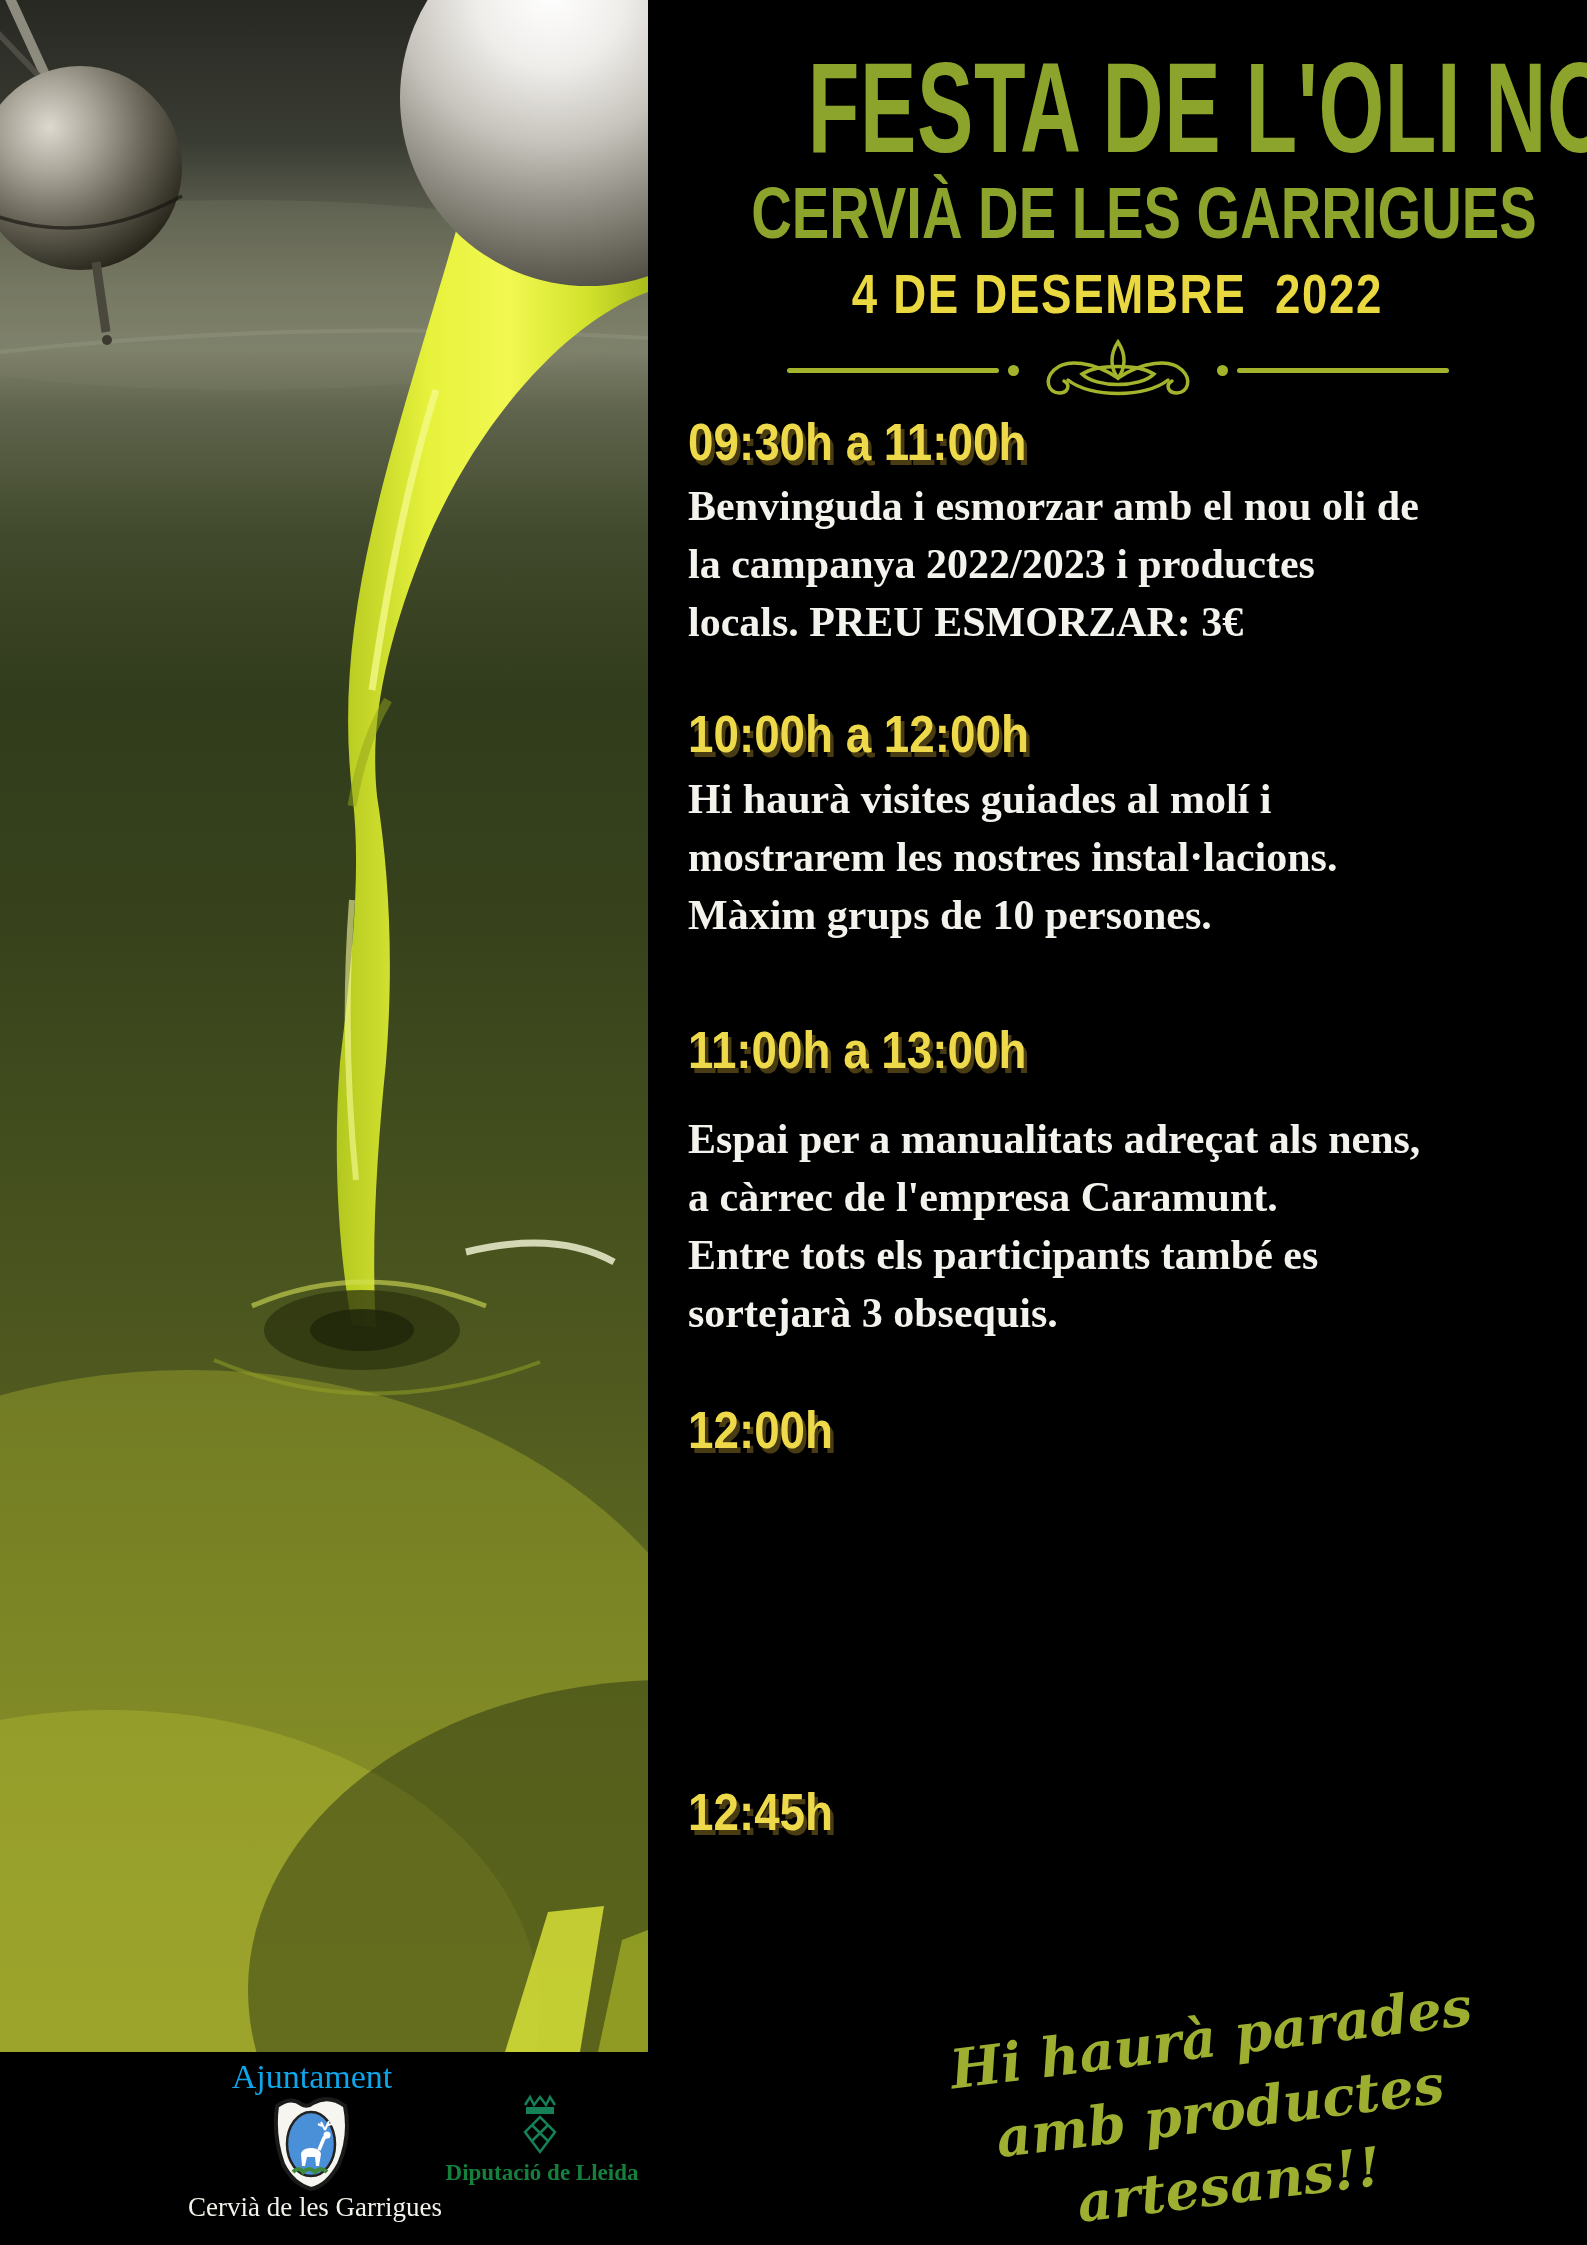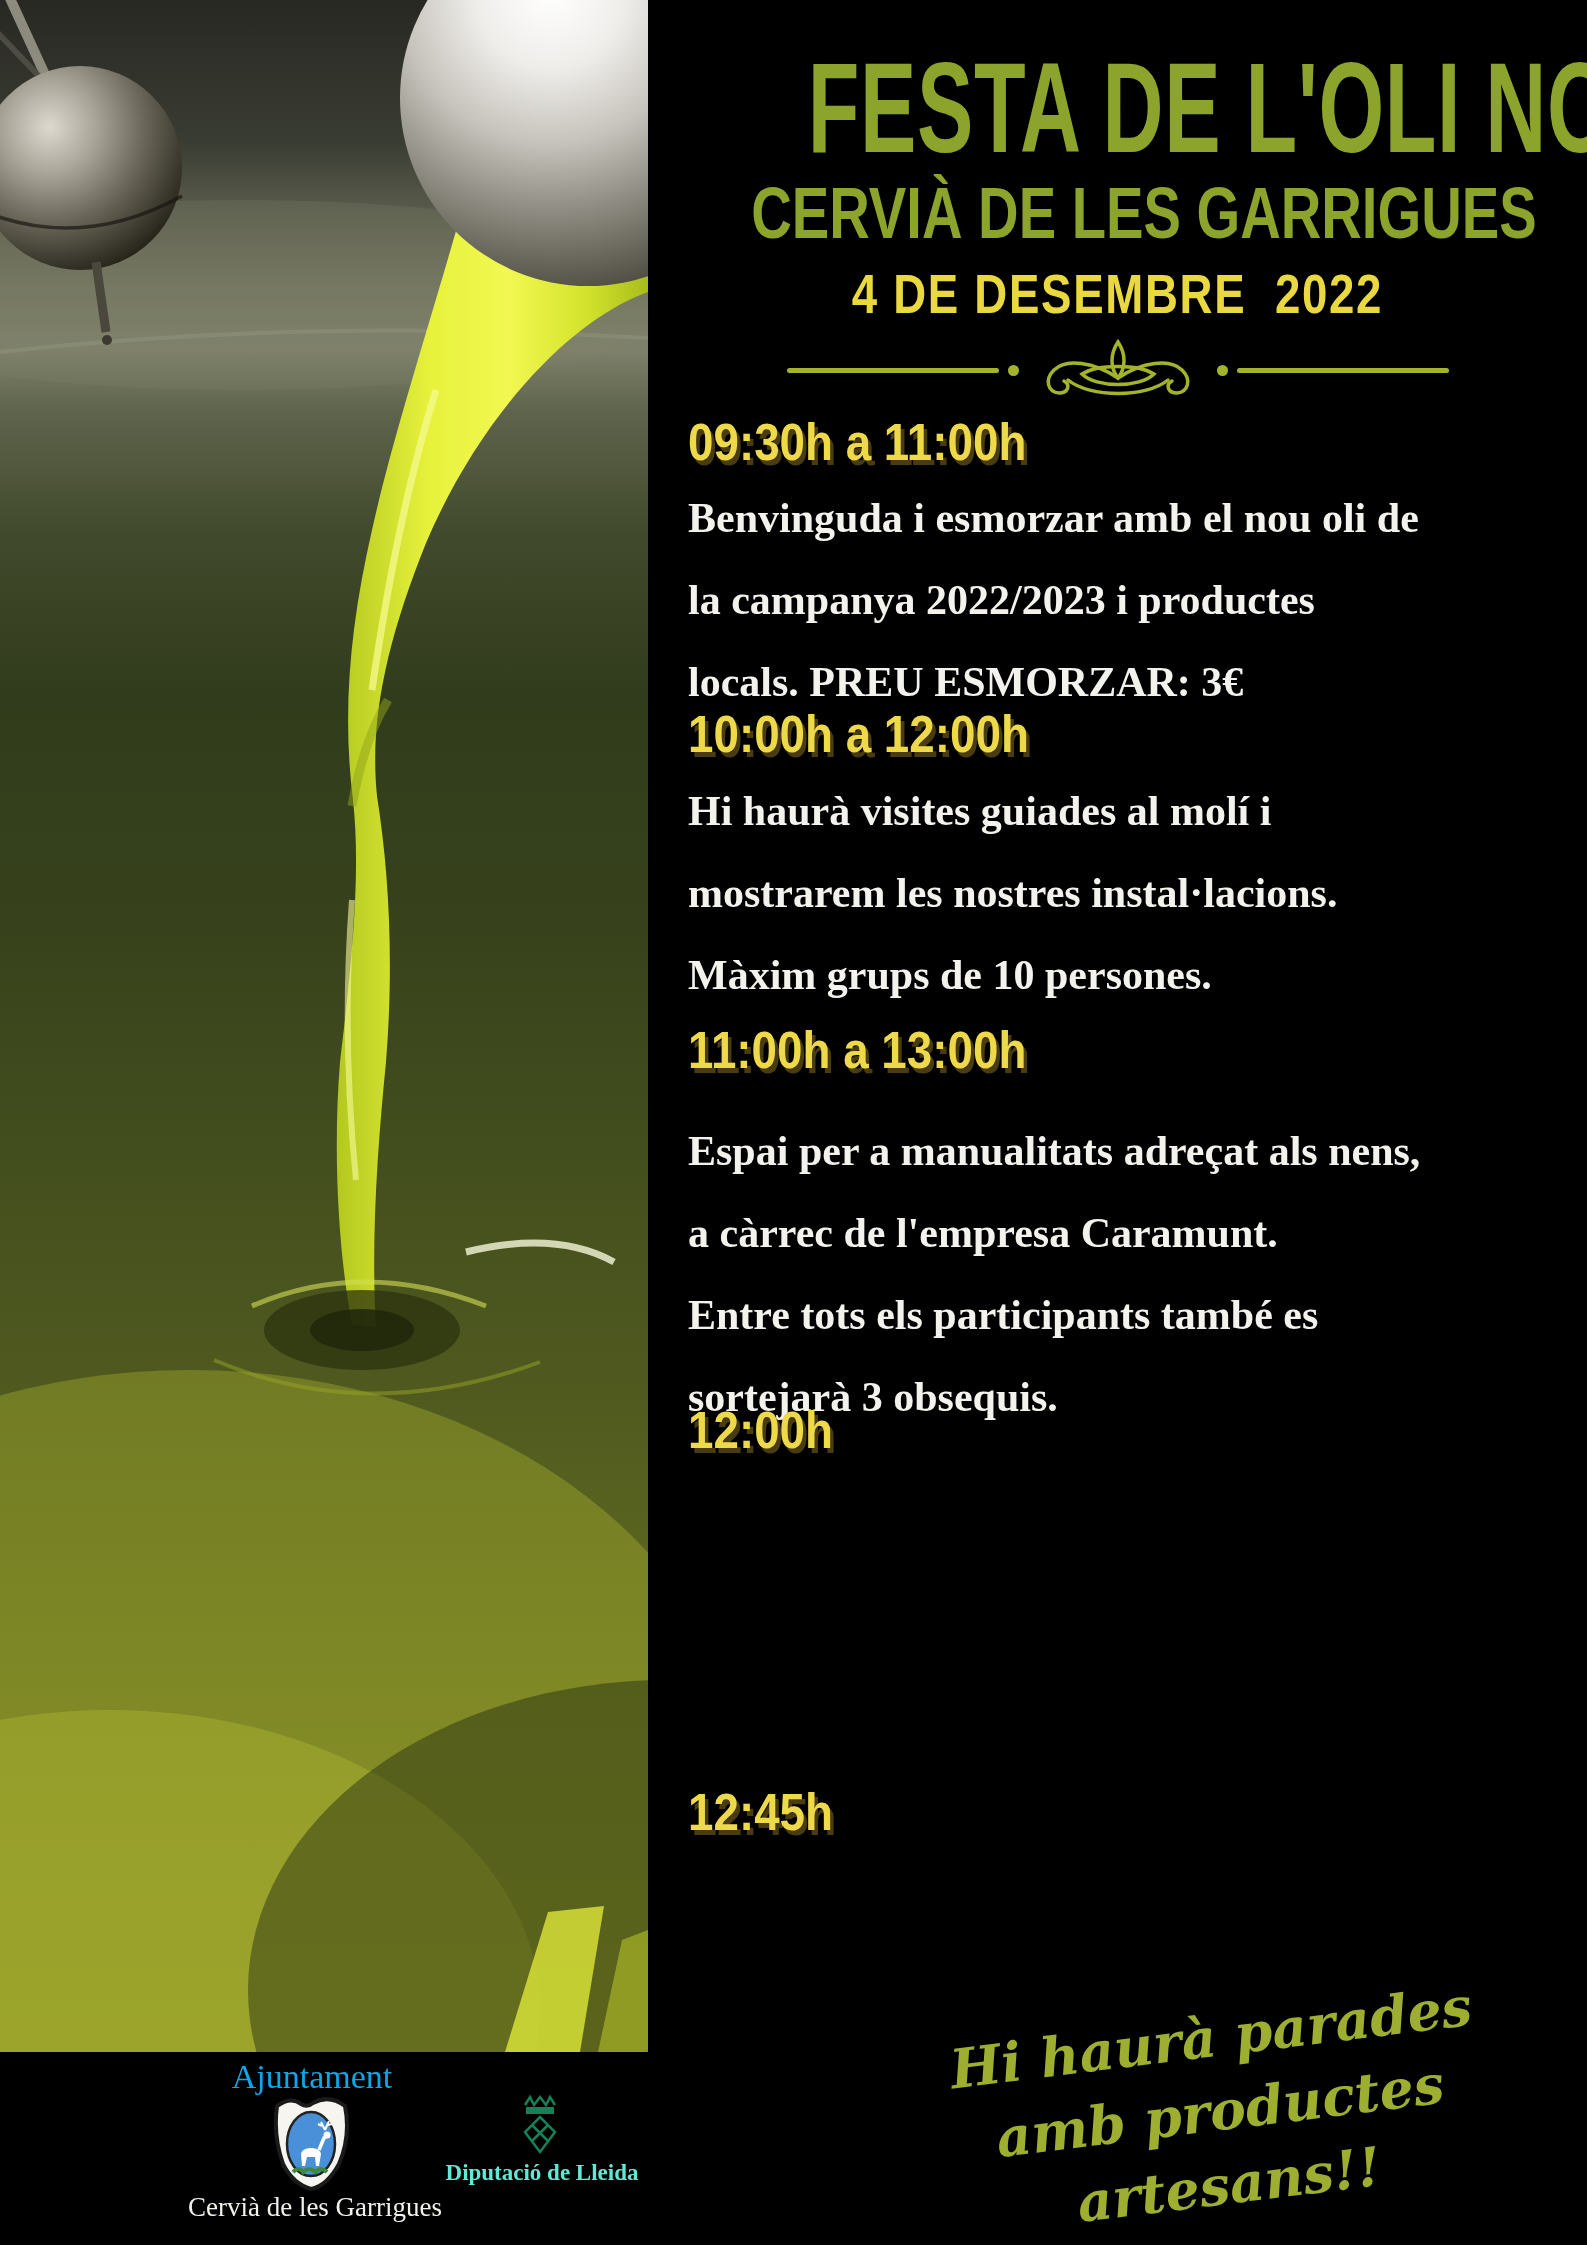--- a/index.html
+++ b/index.html
@@ -22,21 +22,21 @@
   .divider{position:absolute;left:648px;top:338px;width:939px;height:64px;
            display:flex;align-items:center;justify-content:center;gap:9px;}
   .divider .rule{width:212px;height:5px;background:#A3B42C;border-radius:3px;}
   .divider .dot{width:11px;height:11px;border-radius:50%;background:#A3B42C;}
 
   
   .time{position:absolute;left:688px;font-size:52px;font-weight:800;color:#EDD94A;
         transform:scaleX(.88);transform-origin:0 0;white-space:pre;
         text-shadow:4px 5px 0 rgba(77,63,20,.95);}
   .body{position:absolute;left:688px;width:880px;font-family:"Liberation Serif",serif;
-        font-weight:700;font-size:42px;line-height:82px;color:#F4F2EC;white-space:pre-line;}
+        font-weight:700;font-size:42px;line-height:58px;color:#F4F2EC;white-space:pre-line;}
   .body .it{font-style:italic;}
   .t1{top:412px}.b1{top:477px}
   .t2{top:704px}.b2{top:770px}
   .t3{top:1020px}.b3{top:1110px}
   .t4{top:1400px}.b4{top:1492px}
   .t5{top:1782px}.b5{top:1850px}
 
   
   .note{position:absolute;left:858px;top:2000px;width:724px;text-align:center;
         transform:rotate(-7deg);color:#9DAE30;font-family:"DejaVu Serif",serif;
@@ -49,21 +49,21 @@
   .leaf-text .name{font-size:16px;font-weight:800;color:#F2E22E;letter-spacing:.5px;}
 
   .aj-top{position:absolute;left:212px;top:2058px;width:200px;text-align:center;
           font-family:"Liberation Serif",serif;font-size:34px;color:#0ea5e9;}
   .shield{position:absolute;left:267px;top:2096px;width:88px;height:98px;}
   .aj-bottom{position:absolute;left:162px;top:2192px;width:306px;text-align:center;
           font-family:"Liberation Serif",serif;font-size:27px;color:#F2F1EA;}
 
   .dip-emblem{position:absolute;left:520px;top:2094px;width:40px;height:62px;}
   .dip-label{position:absolute;left:428px;top:2160px;width:228px;text-align:center;
-          font-family:"Liberation Serif",serif;font-weight:700;font-size:23px;color:#5eead4;}
+          font-family:"Liberation Serif",serif;font-weight:700;font-size:23px;color:#15803d;}
 </style>
 </head>
 <body>
 
 <div class="poster">
 
   <div class="photo">
     <svg width="648" height="2052" viewBox="0 0 648 2052">
       <defs>
         <linearGradient id="wall" x1="0" y1="0" x2="0" y2="1">

